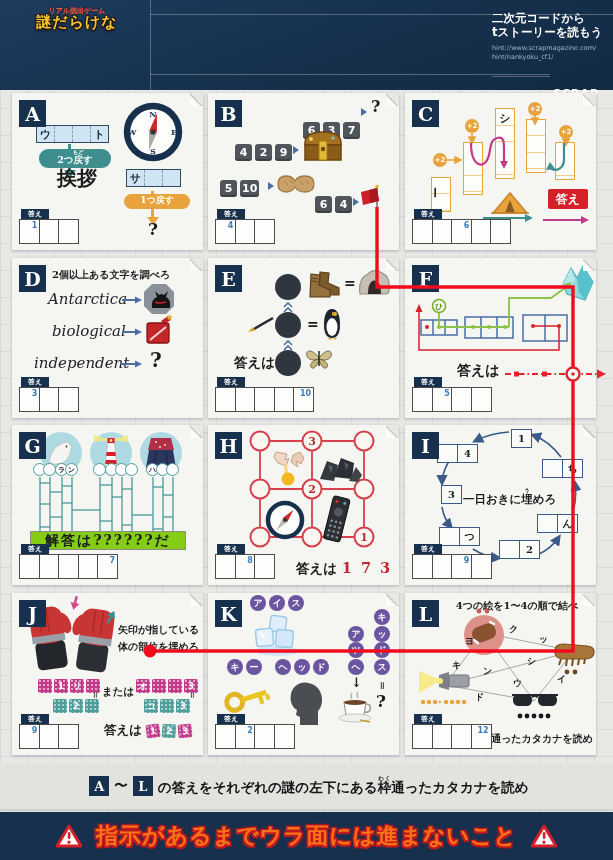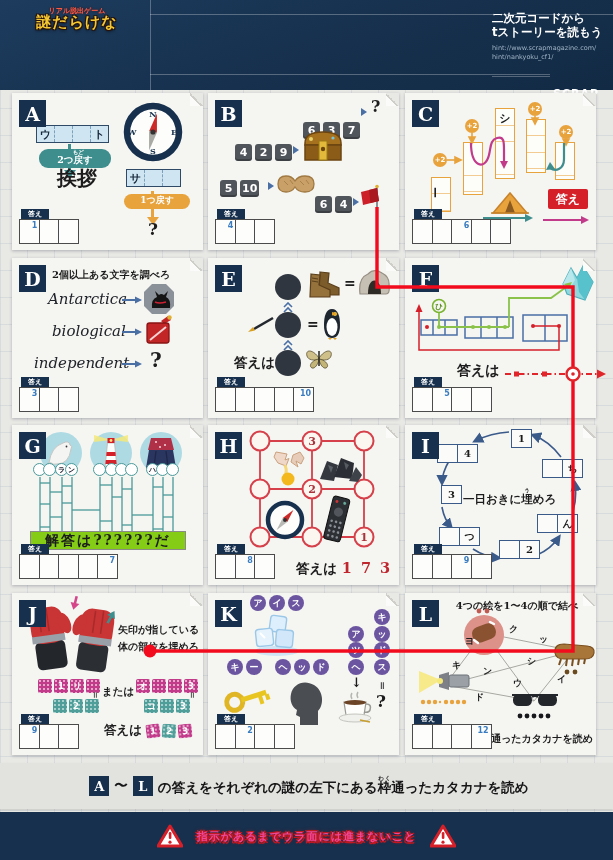--- a/index.html
+++ b/index.html
@@ -78,21 +78,21 @@
   .jg{background:#4f9e9a;background-image:radial-gradient(rgba(255,255,255,.5) 1px,transparent 1.2px);background-size:4px 4px}
   .veq{position:absolute;font:bold 9px "DejaVu Sans",sans-serif;color:#555;transform:rotate(90deg)}
   
   .strip{position:absolute;left:0;top:763px;width:613px;height:46px;background:#e2e2df;
          display:flex;align-items:center;justify-content:center;box-shadow:0 1px 2px rgba(0,0,0,.15)}
   .strip .txt{font-size:13.5px;font-weight:bold;color:#161616}
   .lbox{display:inline-flex;width:20px;height:20px;background:#16304d;color:#fff;font-size:13px;
         font-weight:bold;align-items:center;justify-content:center;margin:0 5px;vertical-align:middle}
   .warn{position:absolute;left:0;top:812px;width:613px;height:48px;background:#16304d;
         display:flex;align-items:center;justify-content:center;gap:14px}
-  .warn .wt{font-size:11px;font-weight:bold;color:#ec4899;letter-spacing:1px;
+  .warn .wt{font-size:22px;font-weight:bold;color:#f97316;letter-spacing:1px;
         text-shadow:-1.5px -1.5px 0 #c4181f,1.5px -1.5px 0 #c4181f,-1.5px 1.5px 0 #c4181f,1.5px 1.5px 0 #c4181f,0 0 4px #c4181f}
   .it{font-style:italic;font-size:15px;color:#20242a}
   svg{display:block}
 </style>
 </head>
 <body>
 
 <div class="hdr">
   <div class="hline" style="left:150px;top:0;width:1px;height:90px"></div>
   <div class="hline" style="left:150px;top:14px;width:463px;height:1px"></div>

